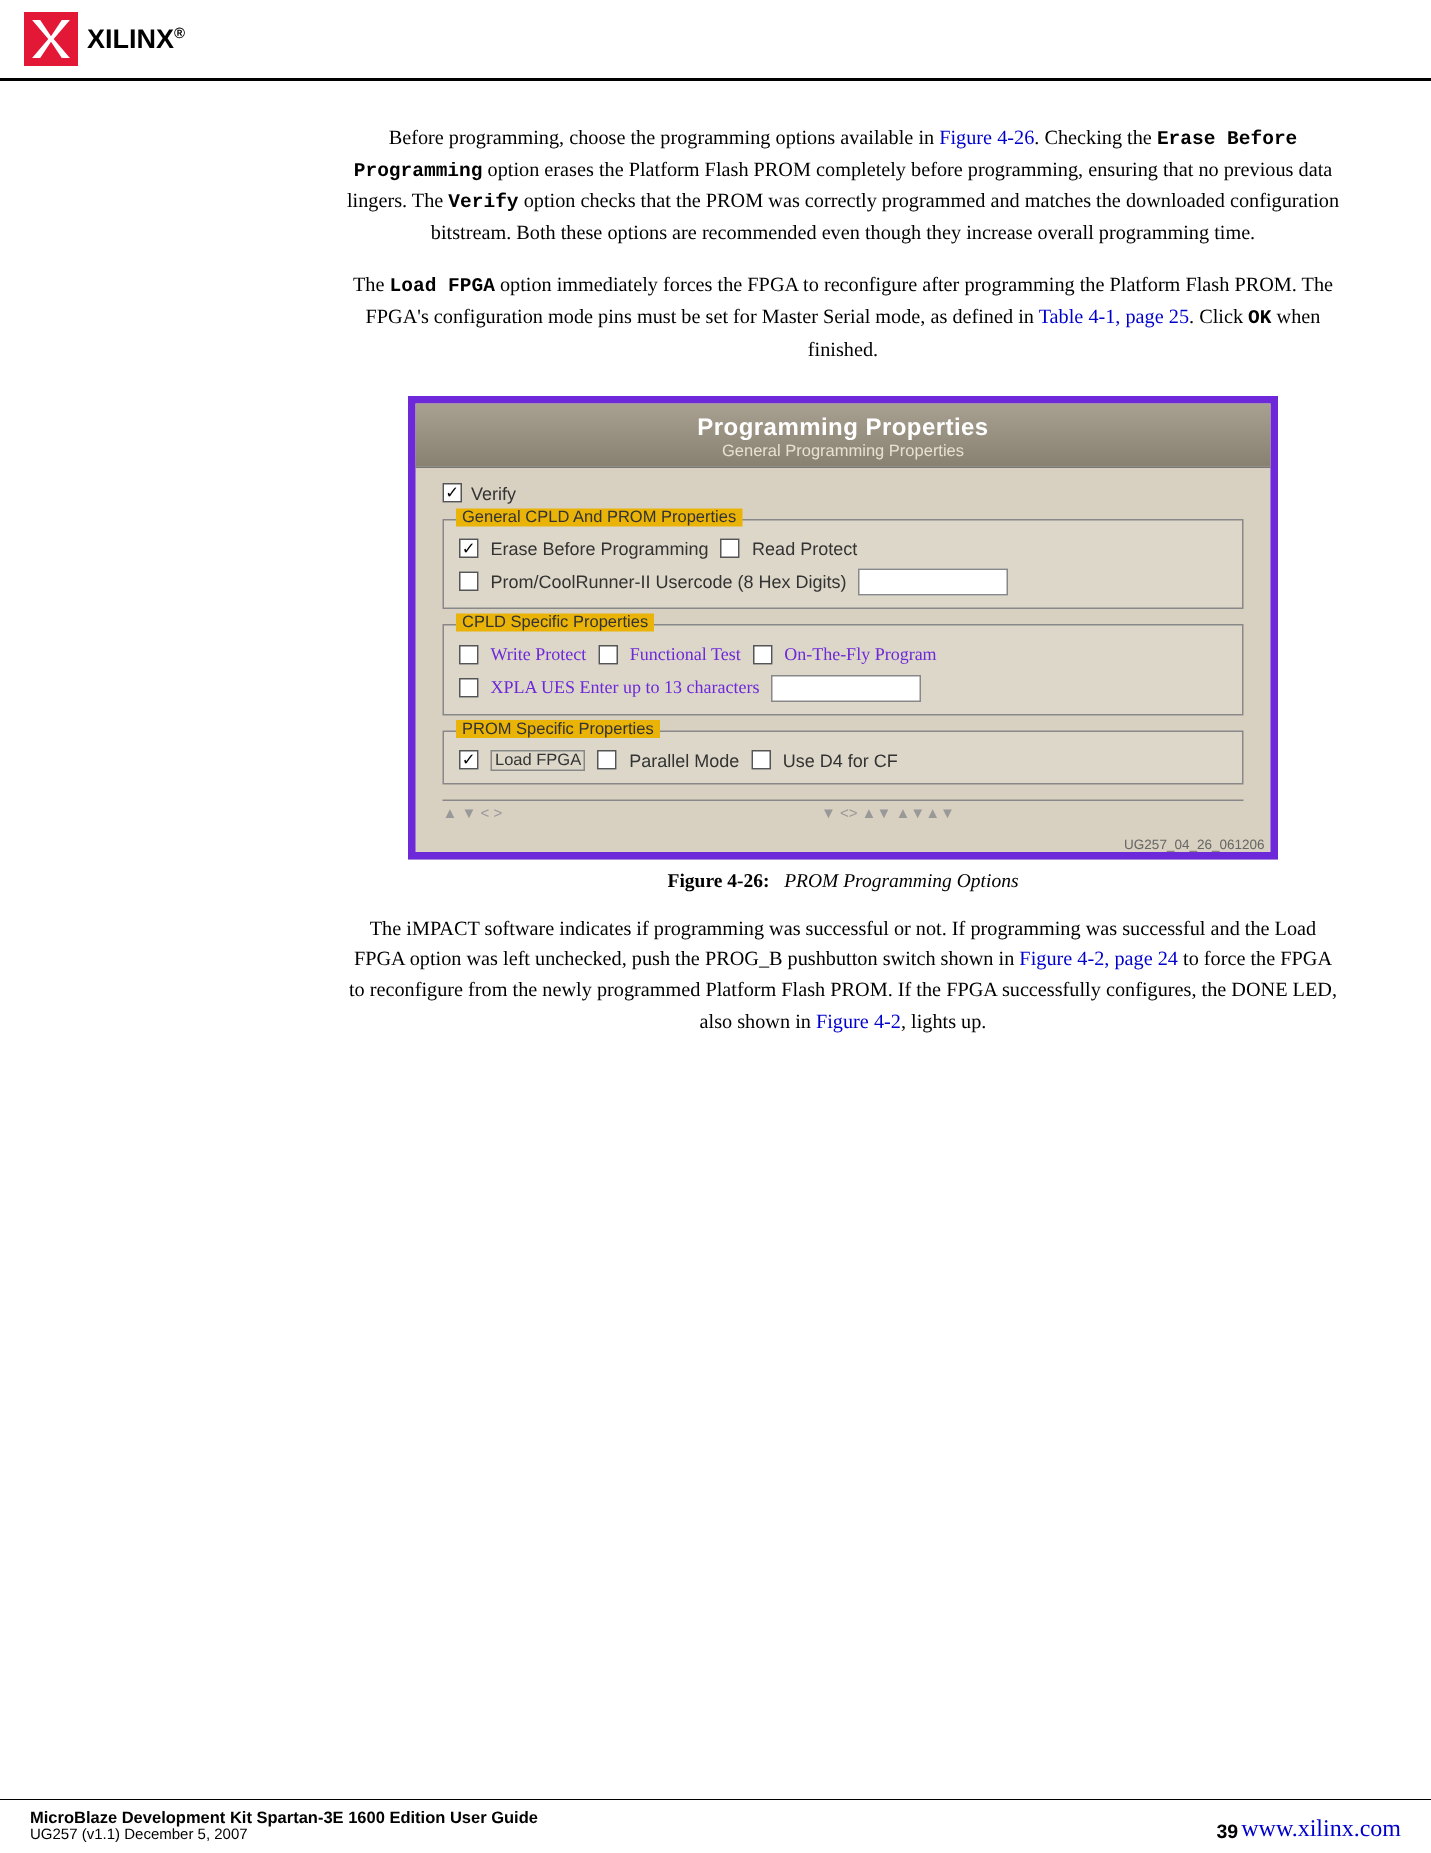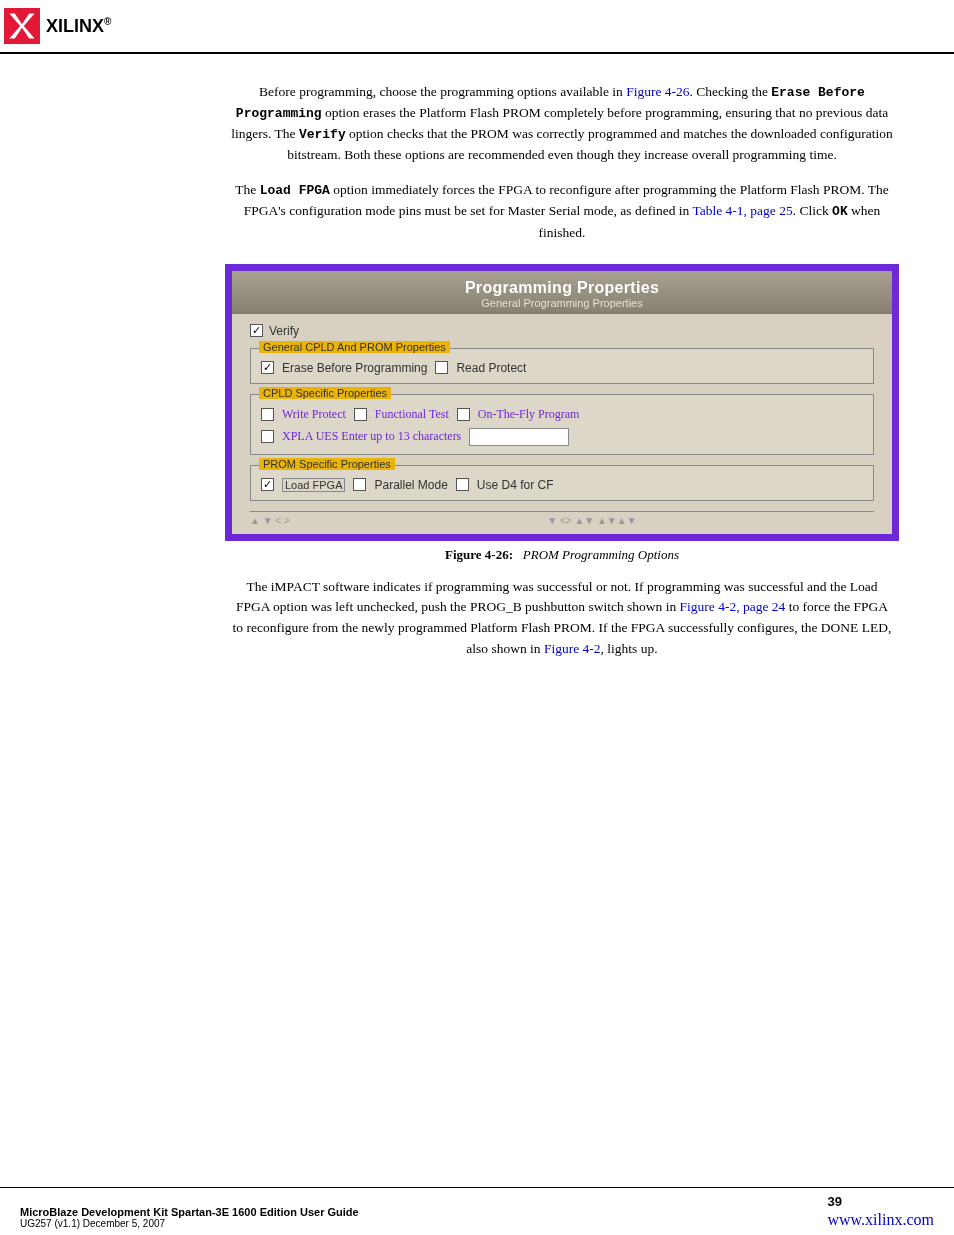--- a/index.html
+++ b/index.html
@@ -11,21 +11,21 @@
       font-family: 'Times New Roman', Times, serif;
       font-size: 14px;
       color: #000000;
     }
 
     
     .header {
       display: flex;
       align-items: center;
       justify-content: space-between;
-      padding: 8px 20px 8px 4px;
+      padding: 8px 20px 8px 16px;
       border-bottom: 2px solid #000;
     }
 
     .header-logo {
       display: flex;
       align-items: center;
       gap: 6px;
     }
 
     .logo-x {
@@ -66,23 +66,23 @@
 
     
     .figure-container {
       margin: 20px 0 6px 0;
       display: flex;
       flex-direction: column;
       align-items: center;
     }
 
     .figure-box {
-      width: 674px;
+      width: 580px;
       background: #d8d0c0;
-      border: 7px solid #6d28d9;
+      border: 5px solid #6d28d9;
       padding: 0;
       position: relative;
     }
 
     .figure-header {
       background: linear-gradient(to bottom, #a8a090, #888070);
       text-align: center;
       padding: 8px 10px 4px;
       border-bottom: 1px solid #777;
     }
@@ -210,22 +210,22 @@
     }
 
     .footer-left {
       font-family: Arial, sans-serif;
       font-size: 11px;
       font-weight: bold;
     }
 
     .footer-right {
       display: flex;
-      flex-direction: column;
-      align-items: flex-start;
+      flex-direction: row;
+      align-items: center;
       gap: 2px;
     }
 
     .footer-page {
       font-family: Arial, sans-serif;
       font-size: 13px;
       font-weight: bold;
     }
 
     .footer-link {
@@ -274,20 +274,25 @@
         </div>
 
         <div class="section-group">
           <span class="section-label">General CPLD And PROM Properties</span>
           <div class="section-row">
             <div class="check-box checked"></div>
             <span class="label-text">Erase Before Programming</span>
             <div class="check-box"></div>
             <span class="label-text">Read Protect</span>
           </div>
+          <div class="section-row">
+            <div class="check-box"></div>
+            <span class="label-text">Prom/CoolRunner-II Usercode (8 Hex Digits)</span>
+            <input class="input-field" type="text" value="" style="">
+          </div>
         </div>
 
         <div class="section-group">
           <span class="section-label">CPLD Specific Properties</span>
           <div class="section-row">
             <div class="check-box"></div>
             <span class="label-text grayed">Write Protect</span>
             <div class="check-box"></div>
             <span class="label-text grayed">Functional Test</span>
             <div class="check-box"></div>
@@ -312,20 +317,21 @@
           </div>
         </div>
 
         <div style="border-top: 1px solid #888; margin-top: 6px; padding-top: 3px; font-family: Arial, sans-serif; font-size: 10px; color: #999; display: flex; gap: 20px;">
           <span>▲ ▼ &lt; &gt;</span>
           <span style="flex:1; text-align: center;">▼ &lt;&gt; ▲▼ ▲▼▲▼</span>
         </div>
 
       </div>
 
+      <div class="figure-id">UG257_04_26_061206</div>
     </div>
 
     <div class="figure-caption">
       <span class="caption-label">Figure 4-26:</span>
       &nbsp;
       <span>PROM Programming Options</span>
     </div>
   </div>
 
   <p class="body-text" style="margin-top: 14px;">

